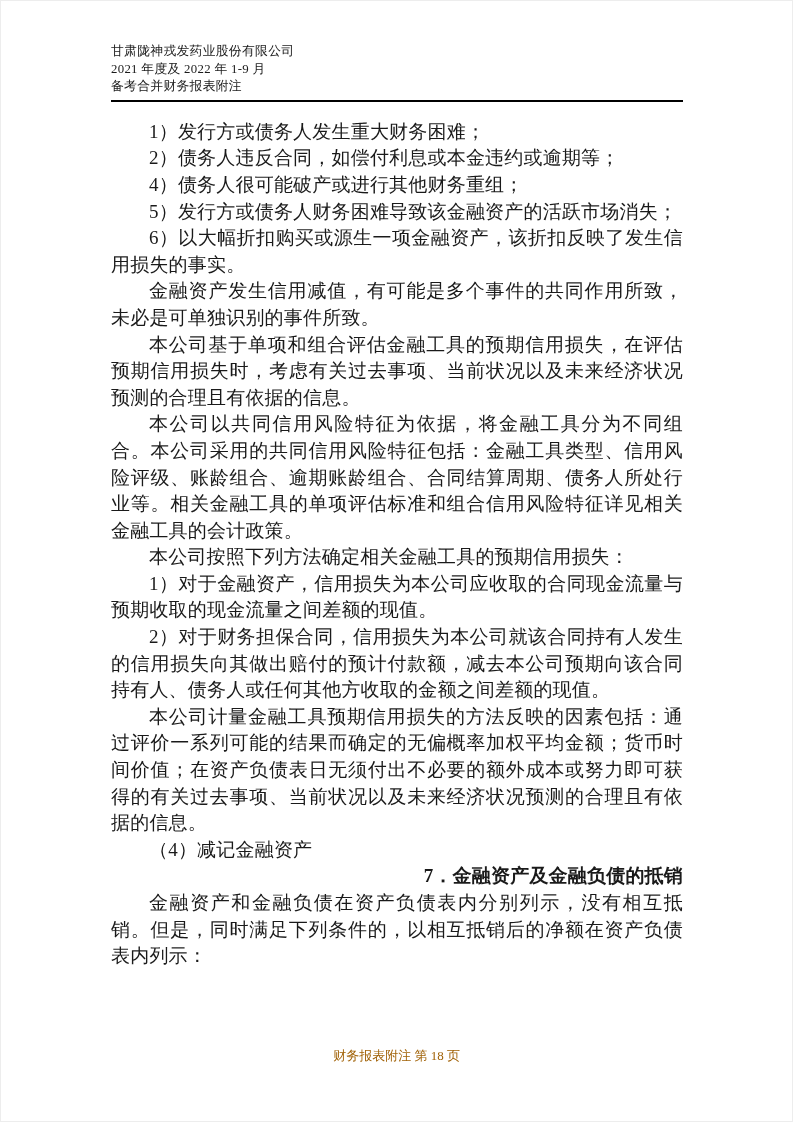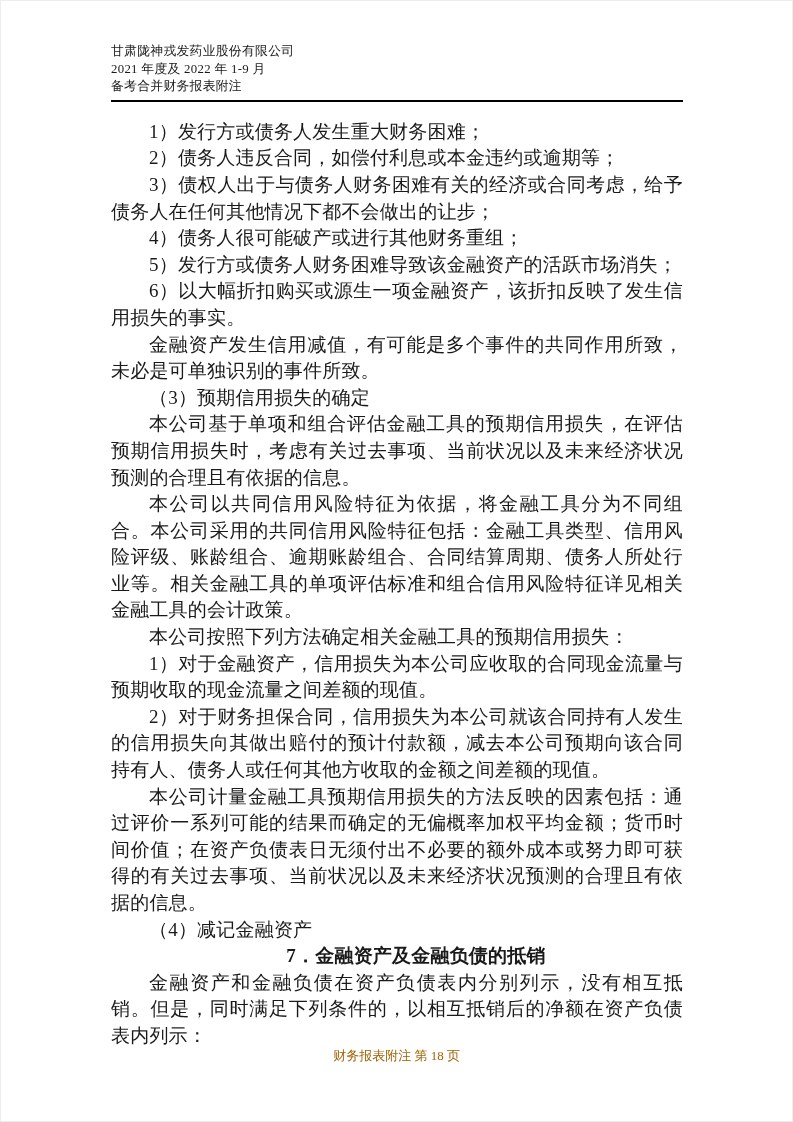--- a/index.html
+++ b/index.html
@@ -39,21 +39,21 @@
   .doc-body p.para {
     margin: 0;
     font-size: 19px;
     line-height: 26.6px;
     text-indent: 2em;
     text-align: justify;
     letter-spacing: 0.2px;
   }
   .doc-body p.para.heading {
     font-weight: bold;
-    text-align: center;
+    text-align: right;
   }
   .page-footer {
     position: absolute;
     left: 0;
     right: 0;
     bottom: 56px;
     text-align: center;
     font-size: 13px;
     line-height: 18px;
     color: #a16207;
@@ -68,26 +68,24 @@
     <div class="hline">甘肃陇神戎发药业股份有限公司</div>
     <div class="hline">2021 年度及 2022 年 1-9 月</div>
     <div class="hline">备考合并财务报表附注</div>
     <hr class="header-rule">
   </header>
 
   <main class="doc-body">
 
   <p class="para">1）发行方或债务人发生重大财务困难；</p>
       <p class="para">2）债务人违反合同，如偿付利息或本金违约或逾期等；</p>
-      <p class="para">3）债权人出于与债务人财务困难有关的经济或合同考虑，给予债务人在任何其他情况下都不会做出的让步；</p>
       <p class="para">4）债务人很可能破产或进行其他财务重组；</p>
       <p class="para">5）发行方或债务人财务困难导致该金融资产的活跃市场消失；</p>
       <p class="para">6）以大幅折扣购买或源生一项金融资产，该折扣反映了发生信用损失的事实。</p>
       <p class="para">金融资产发生信用减值，有可能是多个事件的共同作用所致，未必是可单独识别的事件所致。</p>
-      <p class="para">（3）预期信用损失的确定</p>
       <p class="para">本公司基于单项和组合评估金融工具的预期信用损失，在评估预期信用损失时，考虑有关过去事项、当前状况以及未来经济状况预测的合理且有依据的信息。</p>
       <p class="para">本公司以共同信用风险特征为依据，将金融工具分为不同组合。本公司采用的共同信用风险特征包括：金融工具类型、信用风险评级、账龄组合、逾期账龄组合、合同结算周期、债务人所处行业等。相关金融工具的单项评估标准和组合信用风险特征详见相关金融工具的会计政策。</p>
       <p class="para">本公司按照下列方法确定相关金融工具的预期信用损失：</p>
       <p class="para">1）对于金融资产，信用损失为本公司应收取的合同现金流量与预期收取的现金流量之间差额的现值。</p>
       <p class="para">2）对于财务担保合同，信用损失为本公司就该合同持有人发生的信用损失向其做出赔付的预计付款额，减去本公司预期向该合同持有人、债务人或任何其他方收取的金额之间差额的现值。</p>
       <p class="para">本公司计量金融工具预期信用损失的方法反映的因素包括：通过评价一系列可能的结果而确定的无偏概率加权平均金额；货币时间价值；在资产负债表日无须付出不必要的额外成本或努力即可获得的有关过去事项、当前状况以及未来经济状况预测的合理且有依据的信息。</p>
       <p class="para">（4）减记金融资产</p>
       <p class="para heading">7．金融资产及金融负债的抵销</p>
       <p class="para">金融资产和金融负债在资产负债表内分别列示，没有相互抵销。但是，同时满足下列条件的，以相互抵销后的净额在资产负债表内列示：</p>
     </main>

